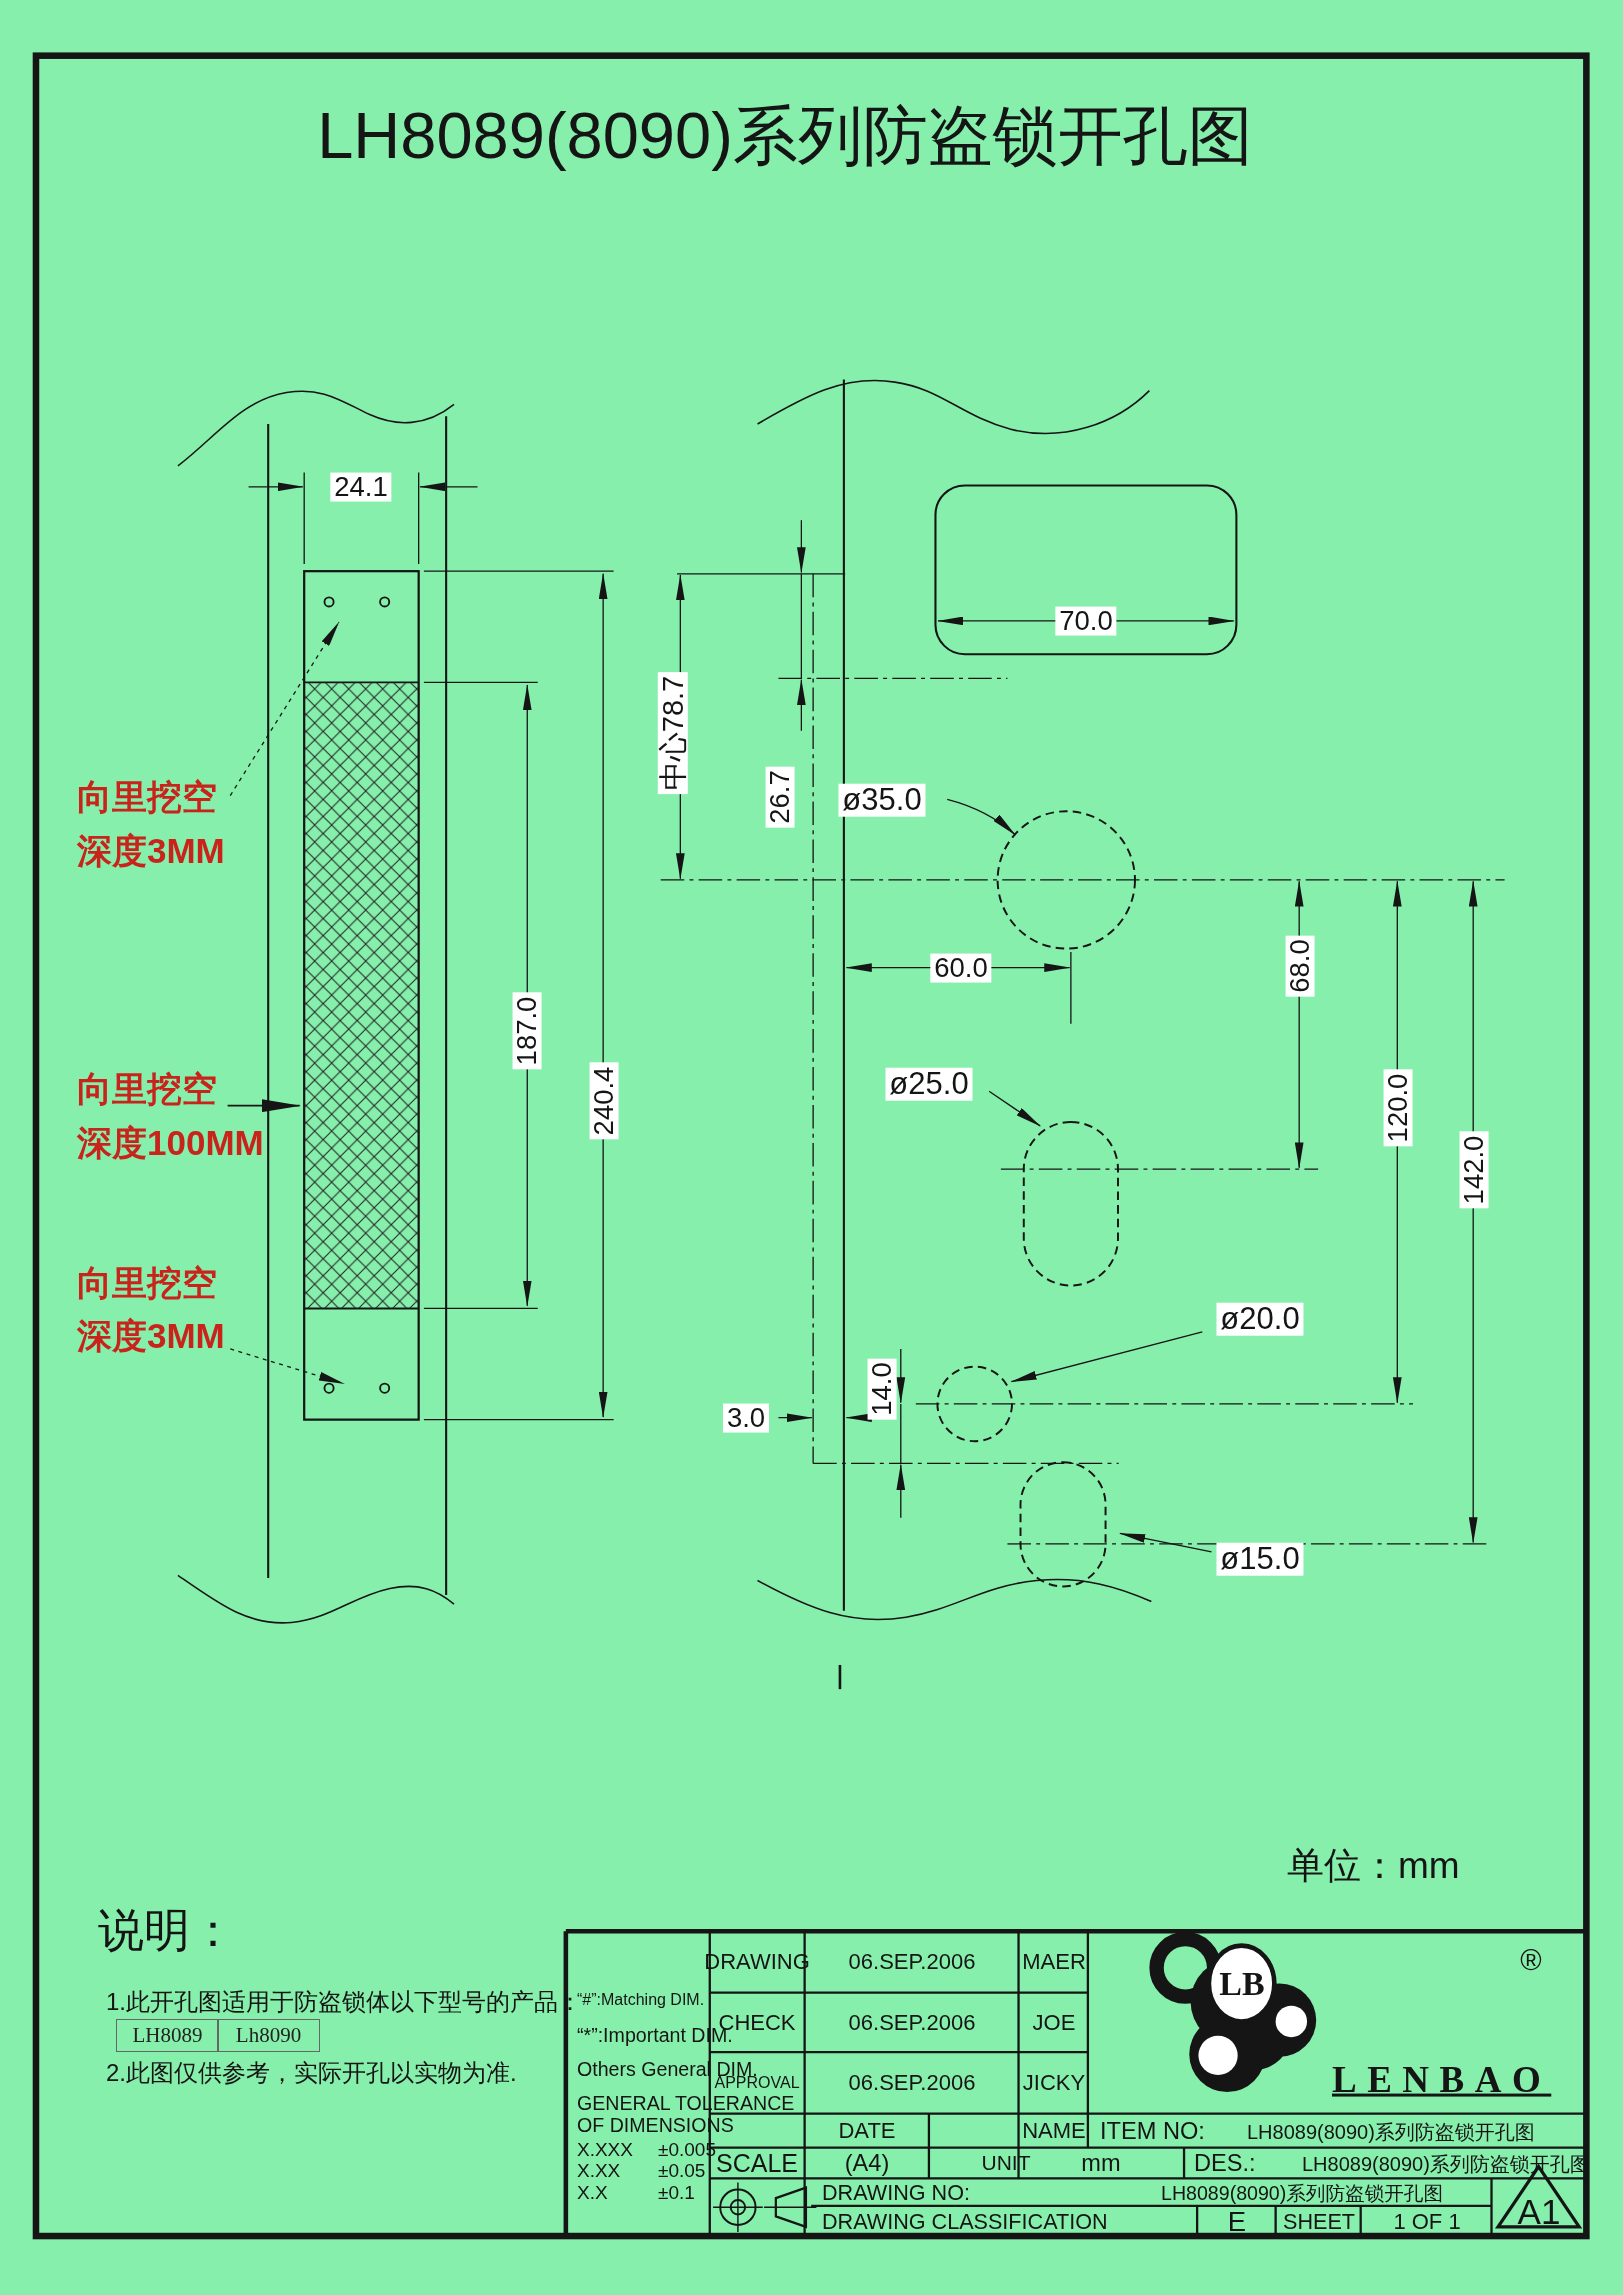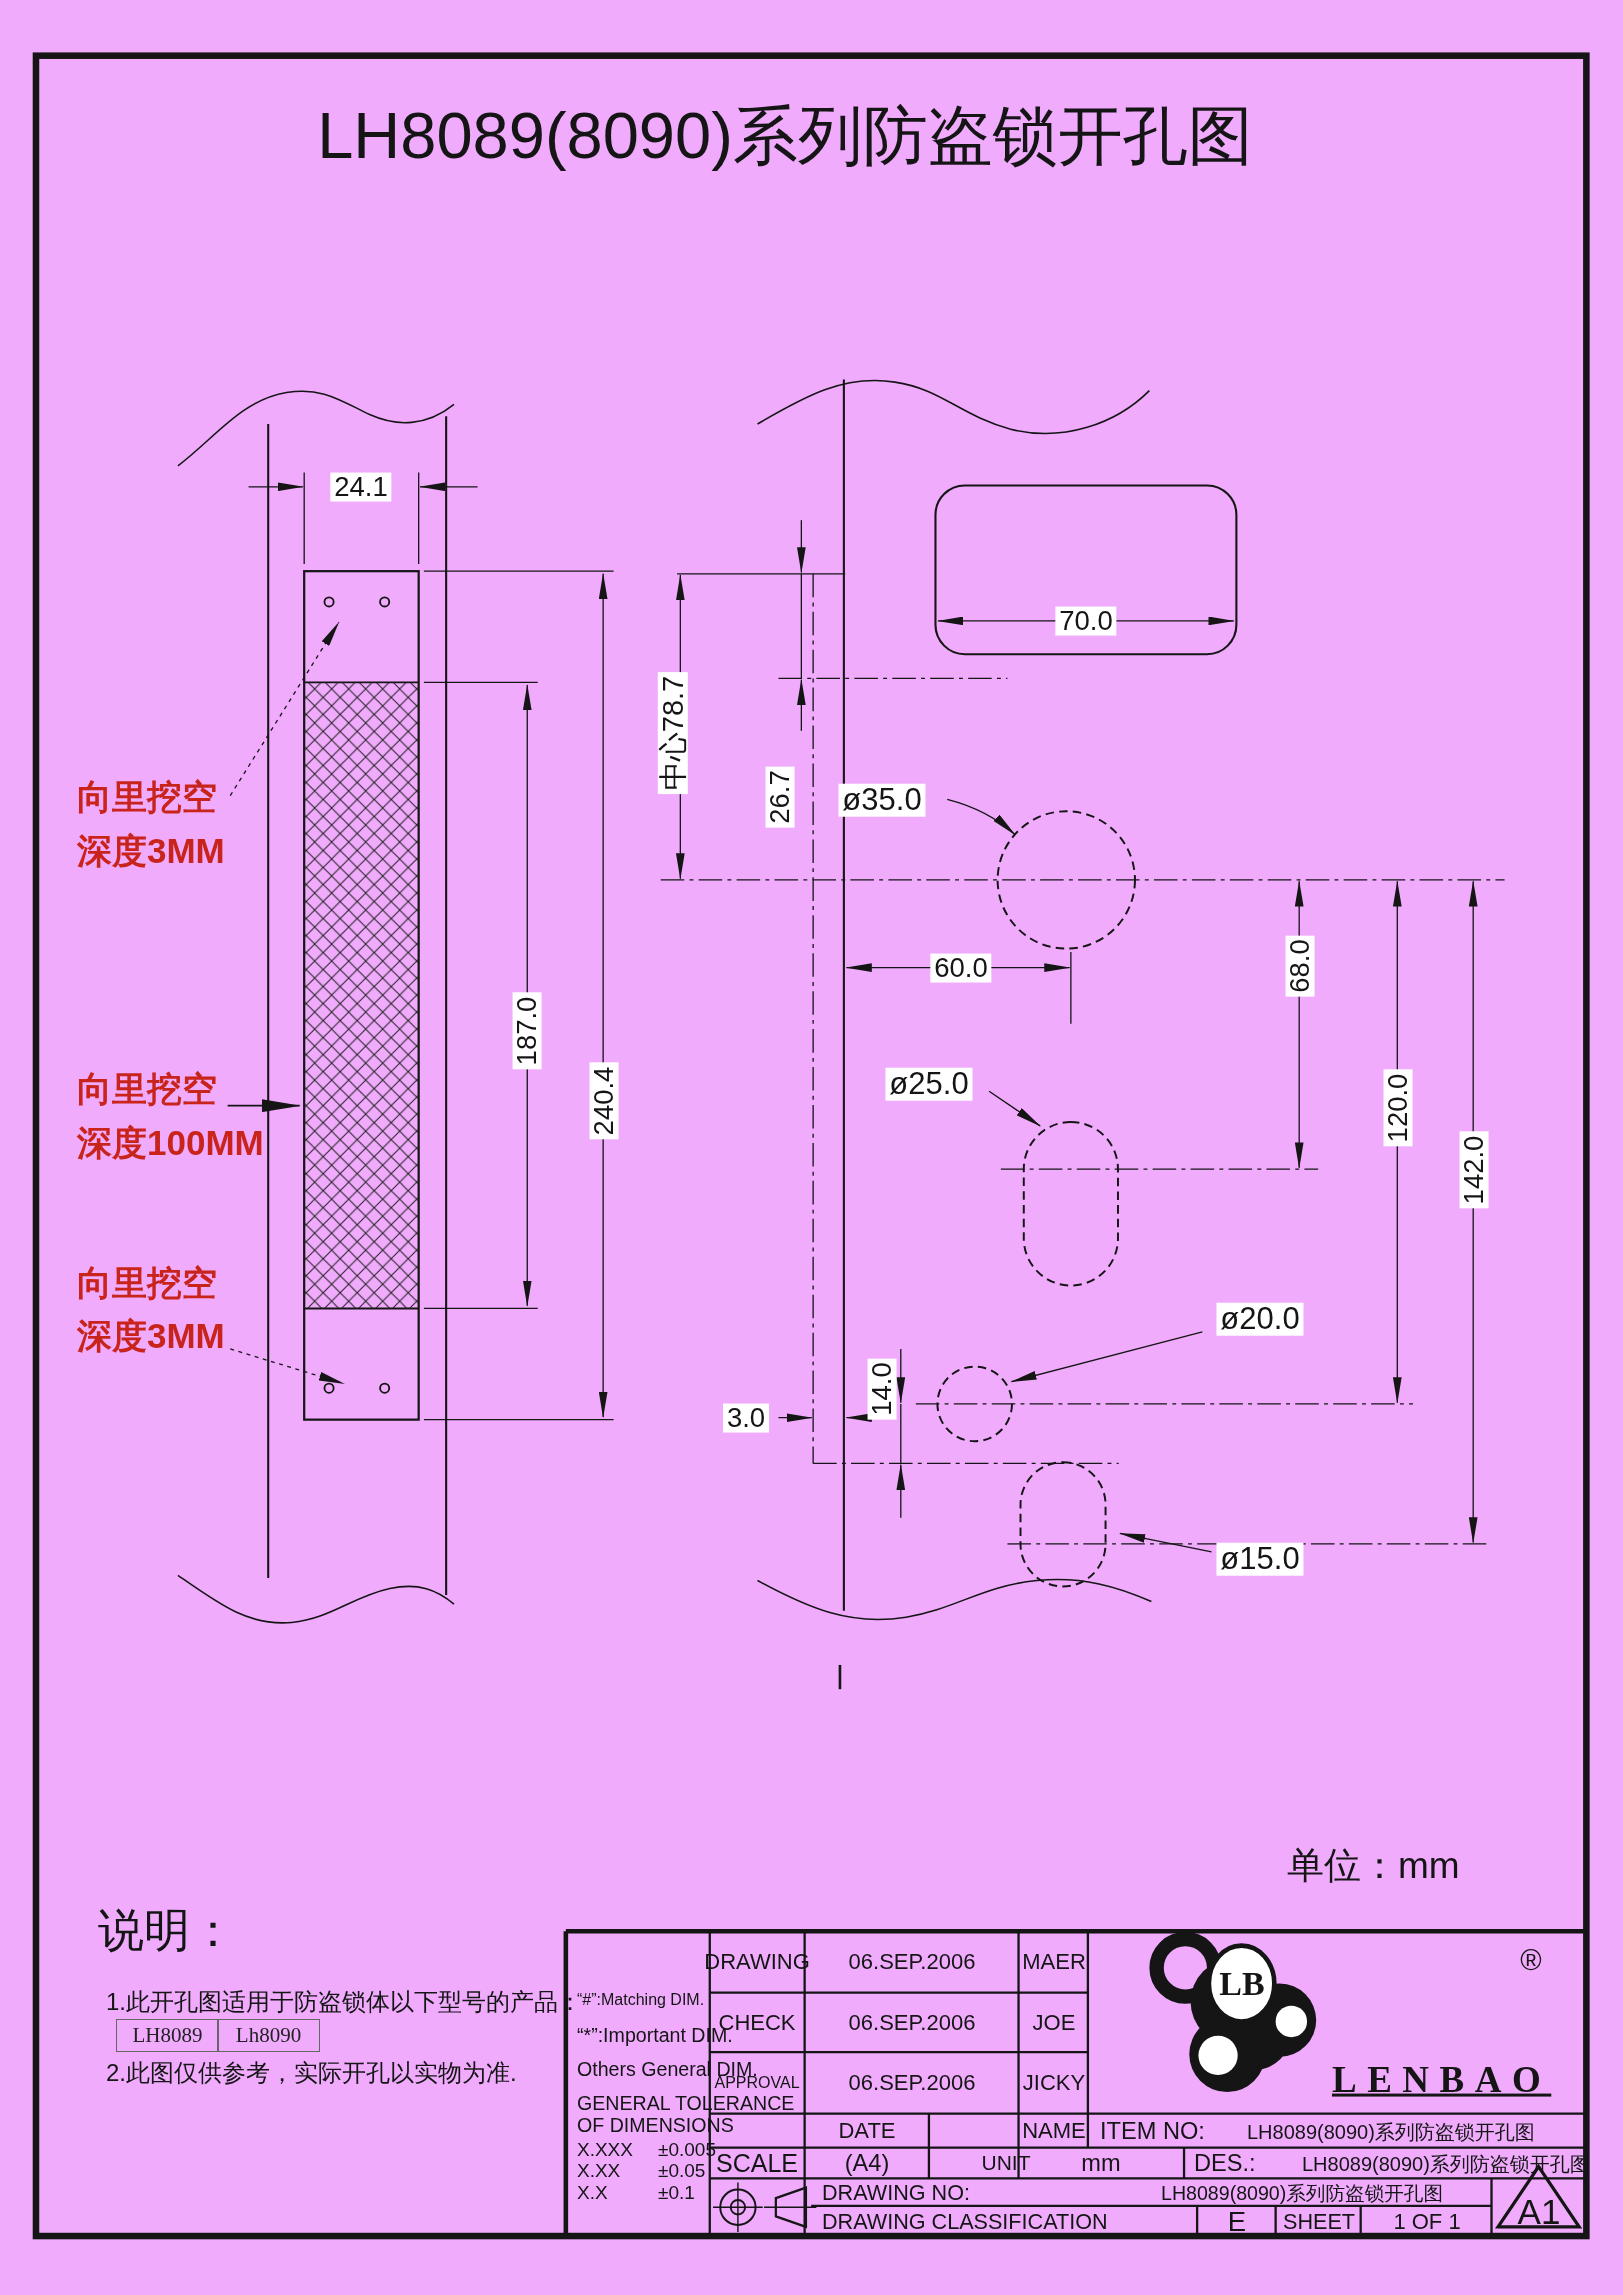--- a/index.html
+++ b/index.html
@@ -1,16 +1,16 @@
 <!DOCTYPE html>
 <html style="font-size:10.5px"><head>
 <meta charset="utf-8">
 <style>
   html,body{margin:0;padding:0;background:#e8e8e8;}
-  .page{position:relative;width:1623px;height:2295px;background:#f0abfc;overflow:hidden;}
+  .page{position:relative;width:1623px;height:2295px;background:#86efac;overflow:hidden;}
   svg.art{position:absolute;left:0;top:0;width:1623px;height:2295px;}
   .t{position:absolute;white-space:nowrap;font-family:"Liberation Sans",sans-serif;color:#151515;
      transform:translate(-50%,-50%);line-height:1.05;}
   .la{transform:translate(0,-50%);}
   .rot{transform:translate(-50%,-50%) rotate(-90deg);}
   .halo{background:#fff;padding:0 3.9px;}
   .red{color:#c9241c;font-weight:bold;}
   .serif{font-family:"Liberation Serif","DejaVu Serif",serif;}
   .title-cn{font-family:"DejaVu Serif","Liberation Serif",serif;}
   .modelcell{position:absolute;border:1.3px solid #666;display:flex;align-items:center;justify-content:center;

